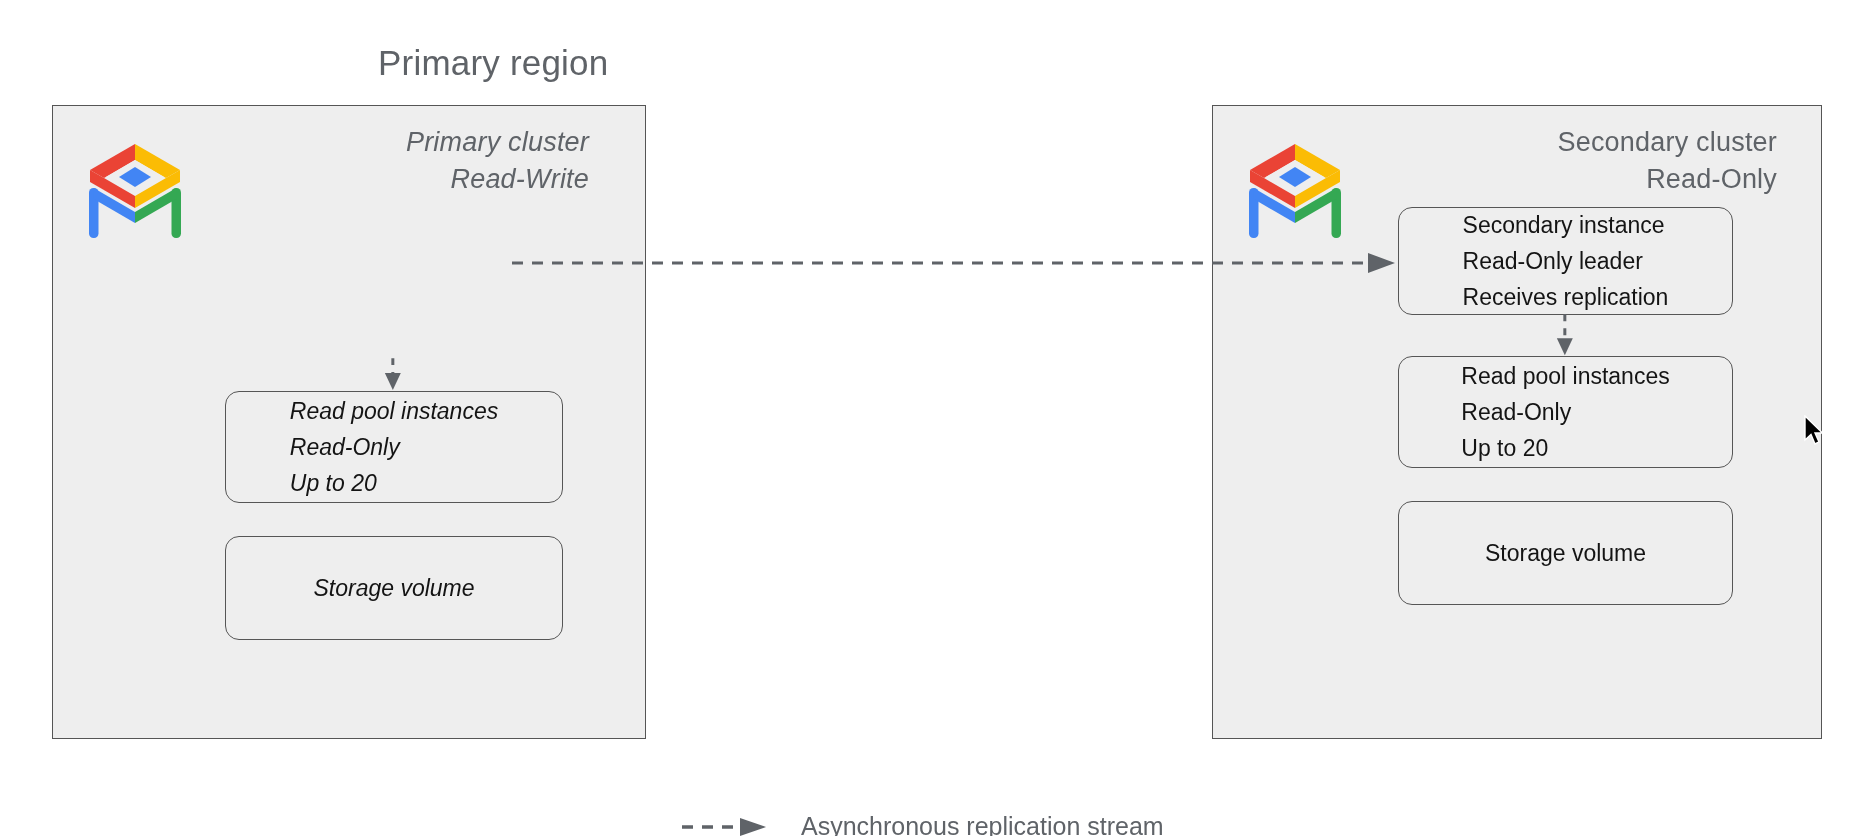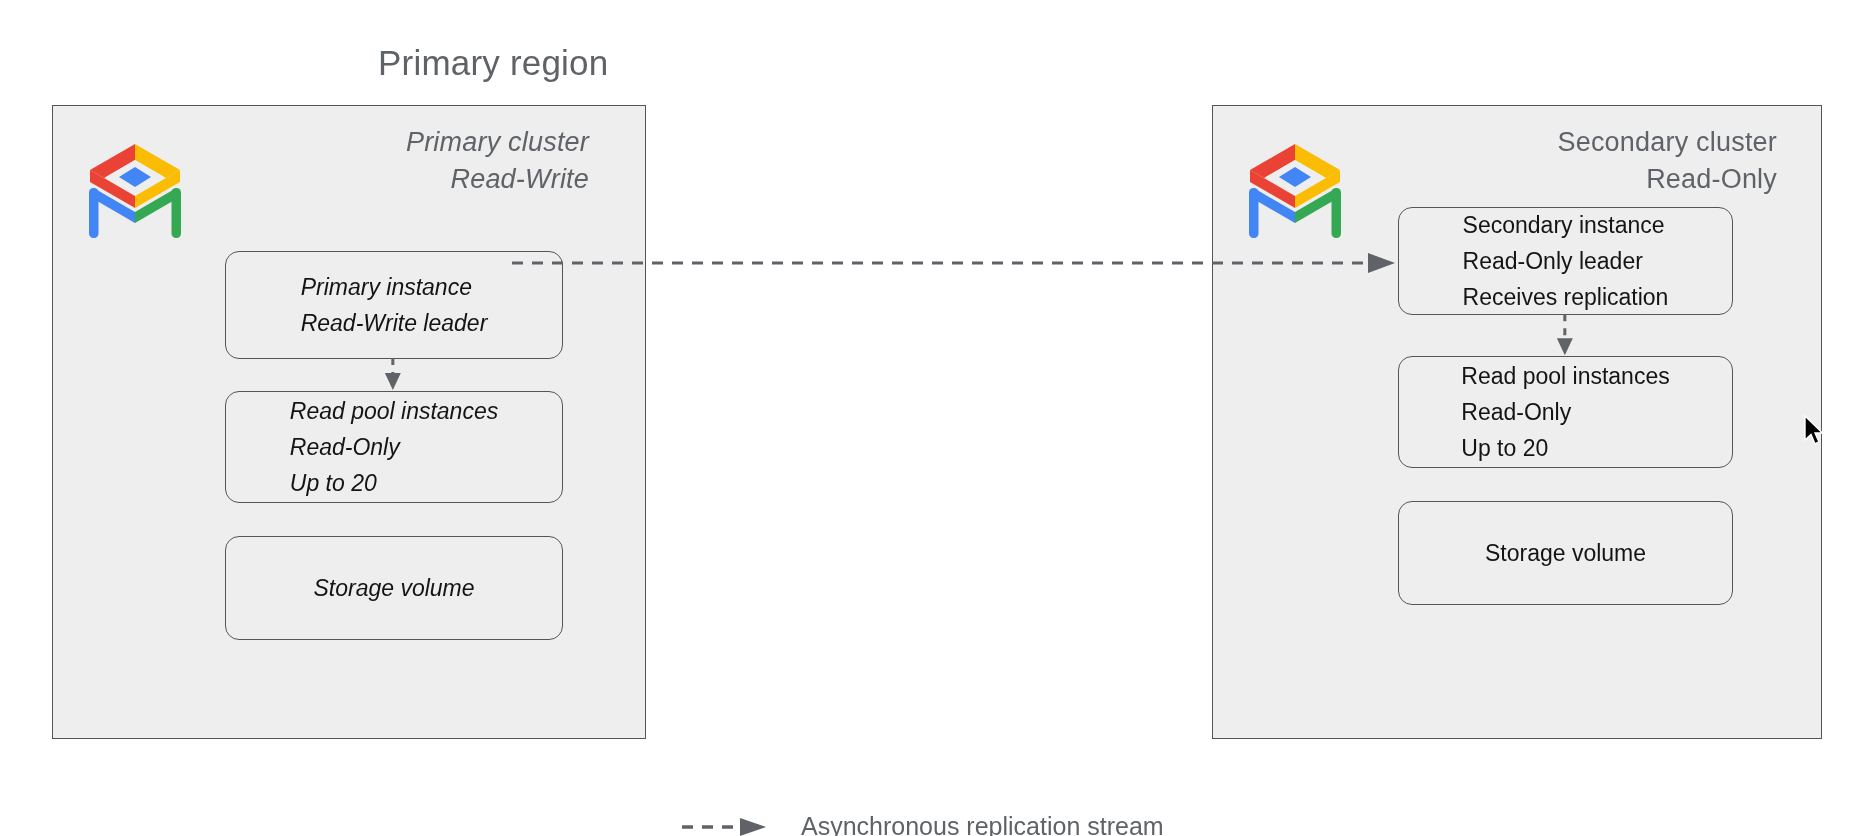--- a/index.html
+++ b/index.html
@@ -172,22 +172,20 @@
       <path d="M99 46 L54 72 L54 60 L85 42 L85 54 Z" fill="#fbbc04"></path>
 
       <path d="M54 24 L83 41 L54 58 L25 41 Z" fill="#eeeeee"></path>
 
       <path d="M54 31 L70 41 L54 51 L38 41 Z" fill="#4285f4"></path>
     </svg>
 
     <div class="cluster-title" id="cluster-title-primary">Primary cluster
 Read-Write</div>
 
-    <div class="node" id="node-primary-instance">Primary instance
-Read-Write leader</div>
 
     <div class="node" id="node-primary-readpool">Read pool instances
 Read-Only
 Up to 20</div>
 
     <div class="node" id="node-primary-storage">Storage volume</div>
 
     <svg class="arrows" viewBox="0 0 594 634">
       <g>
         <line x1="341" y1="253" x2="341" y2="272" stroke="#5f6368" stroke-width="3" stroke-dasharray="7 7"></line>

